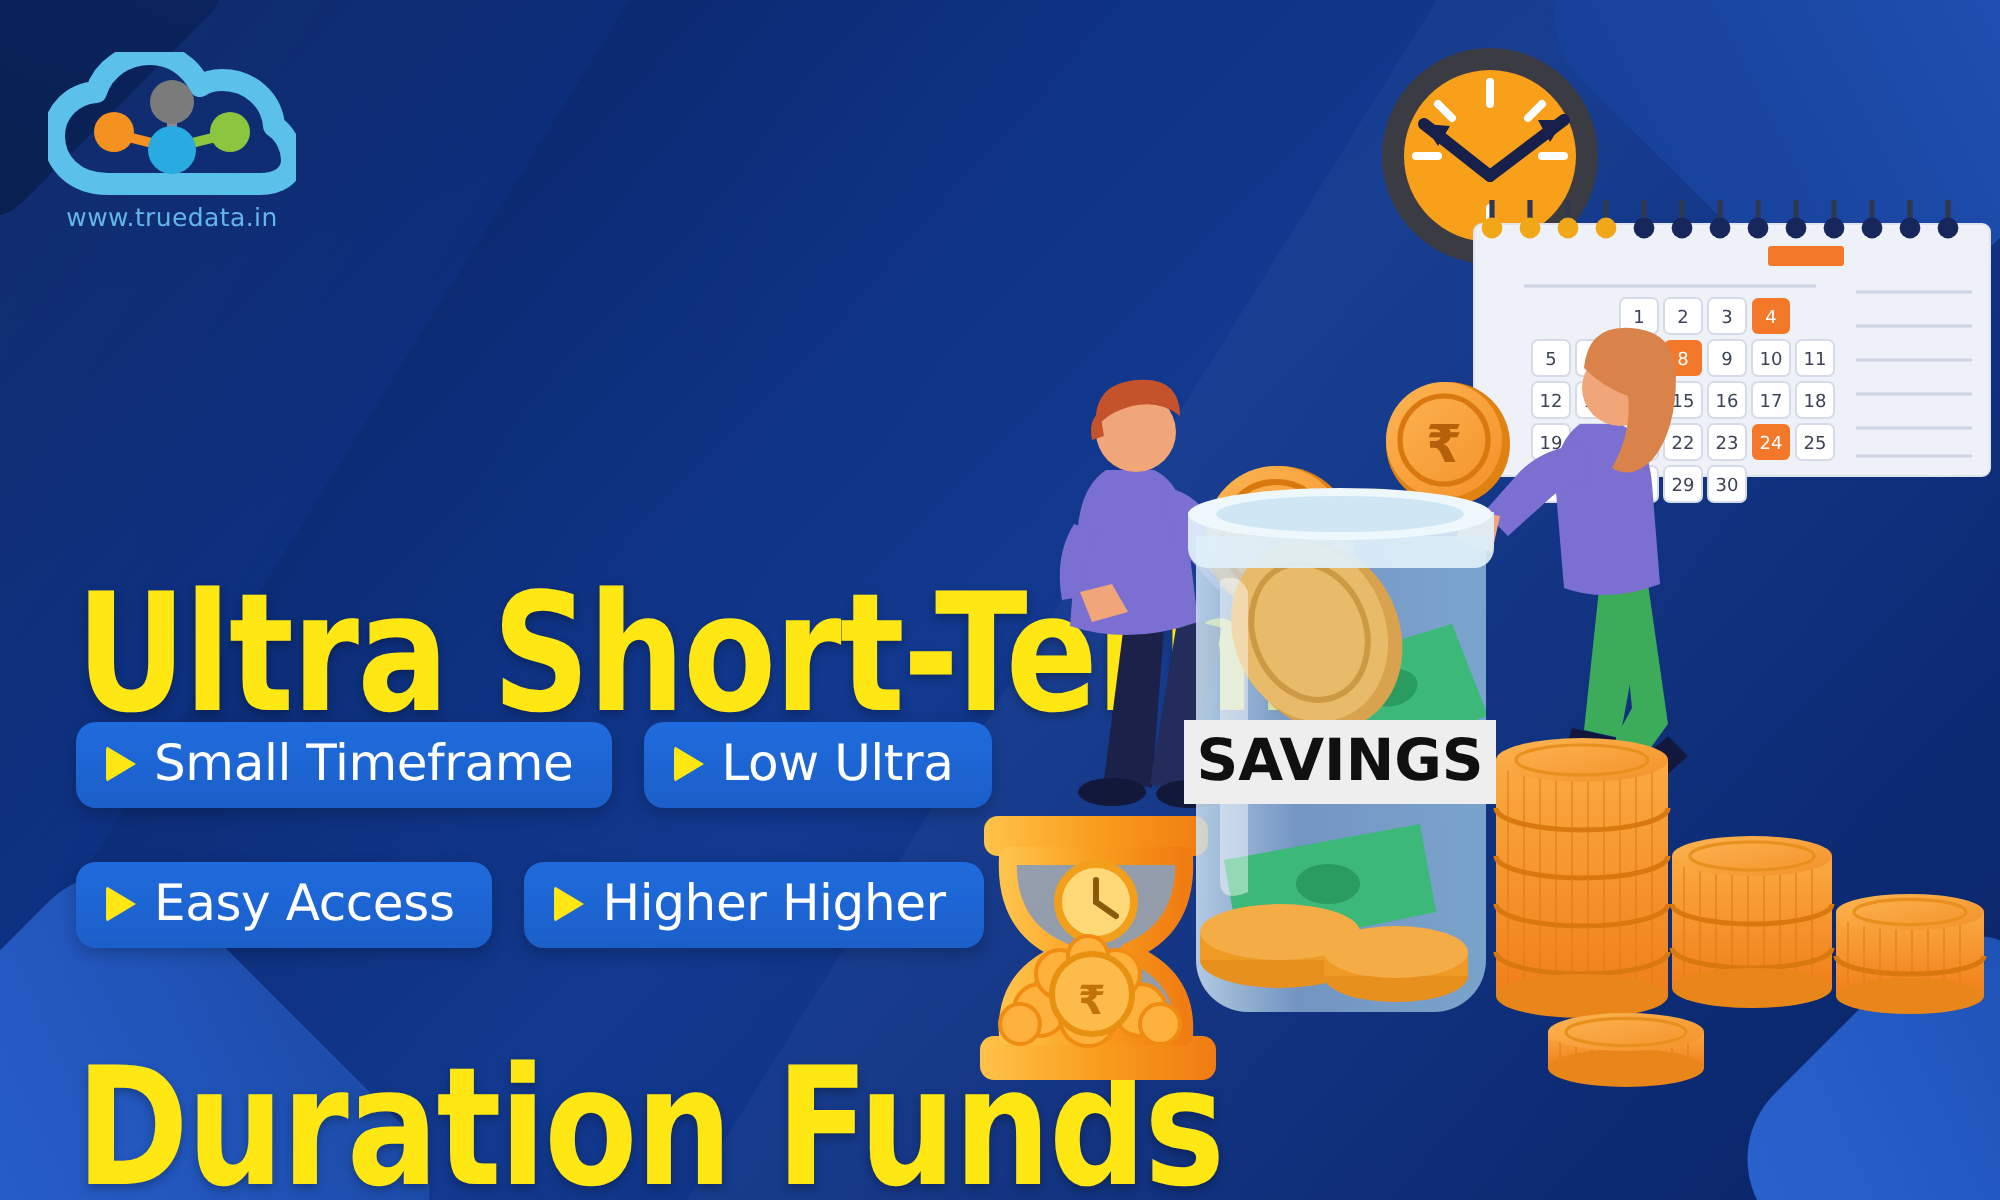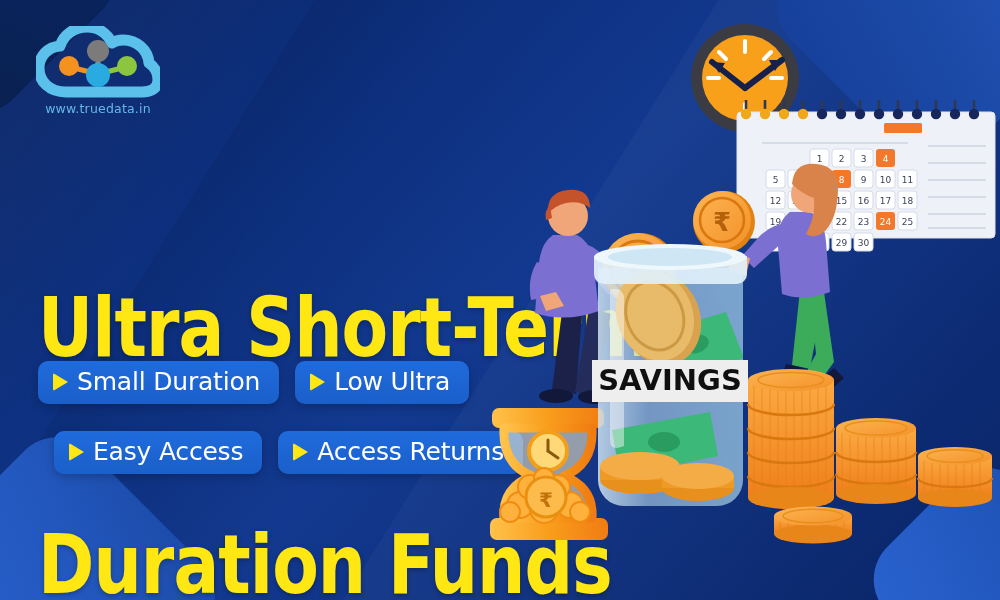--- a/index.html
+++ b/index.html
@@ -50,21 +50,21 @@
     background:linear-gradient(20deg,#2a62cf 0%, #2157bd 60%, #1b4aa6 100%);
   }
   .cd-tl-dark {
     width:180px; height:190px;
     left:-96px; top:-104px;
     background:linear-gradient(160deg,#0a2463 0%, #09214f 100%);
     border-radius:30px;
   }
 
   
-  .logo-block { position:absolute; left:28px; top:26px; width:140px; }
+  .logo-block { position:absolute; left:16px; top:26px; width:140px; }
   .logo-mark { width:124px; height:74px; display:block; margin:0 auto; }
   .logo-url {
     margin-top:1px; text-align:center;
     font-size:12.5px; color:#63b7e8; letter-spacing:.2px;
     font-family:"DejaVu Sans", sans-serif;
   }
 
   
   .headline {
     position:absolute; left:38px; top:132px;
@@ -77,21 +77,21 @@
     transform:scaleX(.92);
     transform-origin:left center;
     text-shadow:0 2px 5px rgba(0,0,0,.28);
     white-space:pre;
   }
   .headline .line { display:block; }
 
   
   .pill-row { position:absolute; display:flex; gap:16px; }
   .pill-row-1 { left:38px; top:361px; }
-  .pill-row-2 { left:54px; top:431px; }
+  .pill-row-2 { left:38px; top:431px; }
   .pill {
     display:flex; align-items:center; gap:9px;
     background:linear-gradient(180deg,#1f6bdd 0%, #1b5fc9 100%);
     border-radius:10px;
     padding:8px 19px 9px 15px;
     box-shadow:0 3px 8px rgba(0,0,0,.22);
   }
   .pill .tri {
     width:0;height:0;
     border-left:15px solid #ffe713;
@@ -143,35 +143,35 @@
   </div>
 
   <div class="headline">
     <span class="line">Ultra Short-Term</span>
     <span class="line">Duration Funds</span>
   </div>
 
   <div class="pill-row pill-row-1">
     <div class="pill">
       <span class="tri"></span>
-      <span class="txt">Small Duration</span>
+      <span class="txt">Small Timeframe</span>
     </div>
     <div class="pill">
       <span class="tri"></span>
       <span class="txt">Low Ultra</span>
     </div>
   </div>
   <div class="pill-row pill-row-2">
     <div class="pill">
       <span class="tri"></span>
       <span class="txt">Easy Access</span>
     </div>
     <div class="pill">
       <span class="tri"></span>
-      <span class="txt">Access Returns</span>
+      <span class="txt">Higher Higher</span>
     </div>
   </div>
 
   <div class="illo">
     <svg width="520" height="600" viewBox="0 0 520 600">
       <defs>
         <linearGradient id="coinG" x1="0" y1="0" x2="0" y2="1">
           <stop offset="0%" stop-color="#fbaa42"></stop>
             <stop offset="100%" stop-color="#f07f1a"></stop>
         </linearGradient>

